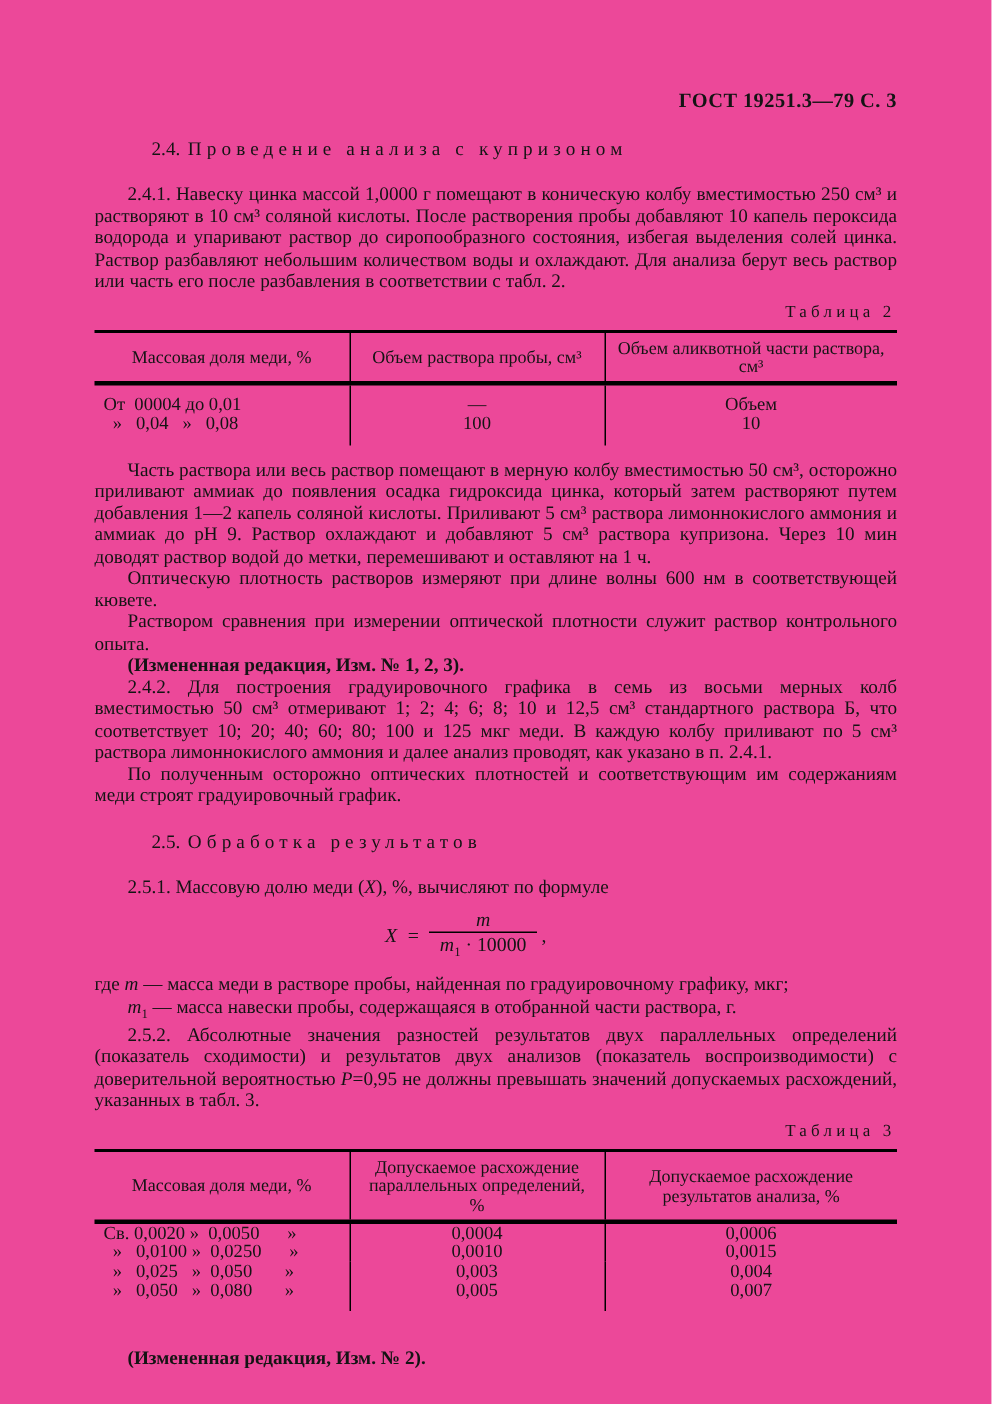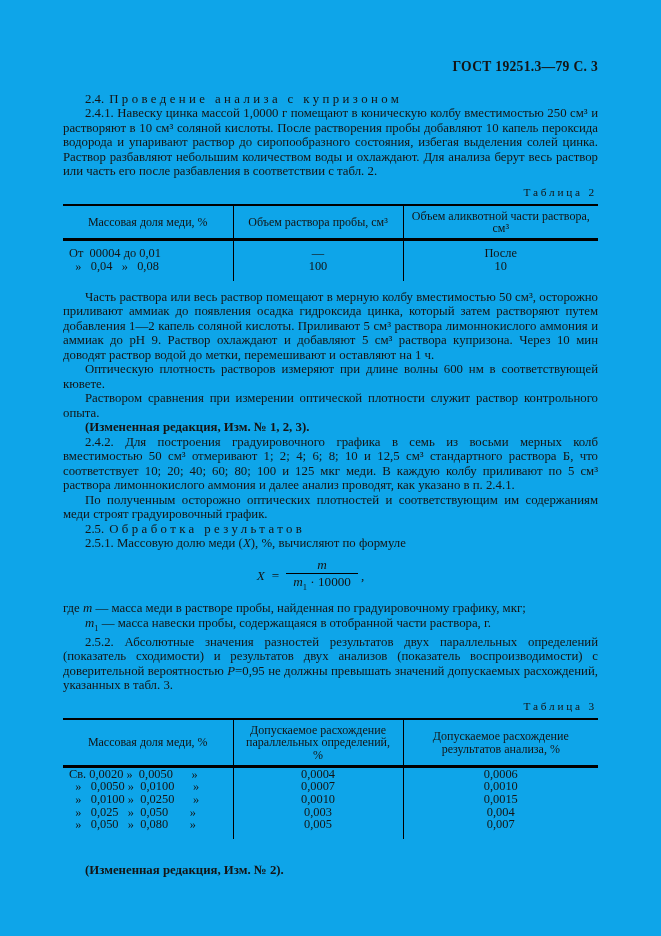--- a/index.html
+++ b/index.html
@@ -1,40 +1,40 @@
 <!DOCTYPE html>
 <html><head>
 <meta charset="utf-8">
 <style>
   html, body { margin: 0; padding: 0; background: #ffffff; }
   .page {
     position: relative;
     width: 661px; height: 936px;
     box-sizing: border-box;
     padding: 60px 63px 0 63px;
-    background: #0ea5e9;
+    background: #ec4899;
     color: #141414;
     font-family: "Liberation Serif", "DejaVu Serif", serif;
     font-size: 12.8px;
     line-height: 14.5px;
     overflow: hidden;
   }
   .page-header {
     text-align: right;
     font-weight: bold;
     font-size: 13.6px;
     letter-spacing: 0.3px;
     margin-bottom: 17px;
   }
   p { margin: 0; text-align: justify; }
   .ind { text-indent: 22px; }
   .ind2 { padding-left: 22px; font-family: Liberation Serif, serif; }
   .bold { font-weight: bold; }
   .var { font-style: italic; }
-  .spaced-heading { text-indent: 22px; margin: 0; }
+  .spaced-heading { text-indent: 22px; margin: 16px; }
   .spaced-heading .sp { letter-spacing: 3.4px; margin-left: 5px; }
   .tbl-label {
     text-align: right;
     font-size: 11.3px;
     letter-spacing: 2.8px;
     margin: 6px 1px 5px 0;
   }
   table.gtable {
     border-collapse: collapse;
     table-layout: fixed;
@@ -97,21 +97,21 @@
       </colgroup>
     <tbody>
         <tr>
       <th>Массовая доля меди, %</th>
       <th class="sep">Объем раствора пробы, см³</th>
       <th class="sep">Объем аликвотной части раствора, см³</th>
     </tr>
     <tr class="first">
       <td class="c1">От  00004 до 0,01</td>
       <td class="sep">—</td>
-      <td class="sep">После</td>
+      <td class="sep">Объем</td>
     </tr>
     <tr class="last">
       <td class="c1">  »   0,04   »   0,08</td>
       <td class="sep">100</td>
       <td class="sep">10</td>
     </tr>
   </tbody>
     </table>
 
   <p class="ind after-table">Часть раствора или весь раствор помещают в мерную колбу вместимостью 50 см³, осторожно приливают аммиак до появления осадка гидроксида цинка, который затем растворяют путем добавления 1—2 капель соляной кислоты. Приливают 5 см³ раствора лимоннокислого аммония и аммиак до pH 9. Раствор охлаждают и добавляют 5 см³ раствора купризона. Через 10 мин доводят раствор водой до метки, перемешивают и оставляют на 1 ч.</p>
@@ -154,25 +154,20 @@
       <th>Массовая доля меди, %</th>
       <th class="sep">Допускаемое расхождение параллельных определений, %</th>
       <th class="sep">Допускаемое расхождение результатов анализа, %</th>
     </tr>
     <tr>
       <td class="c1">Св. 0,0020 »  0,0050      »</td>
       <td class="sep">0,0004</td>
       <td class="sep">0,0006</td>
     </tr>
     <tr>
-      <td class="c1">  »   0,0050 »  0,0100      »</td>
-      <td class="sep">0,0007</td>
-      <td class="sep">0,0010</td>
-    </tr>
-    <tr>
       <td class="c1">  »   0,0100 »  0,0250      »</td>
       <td class="sep">0,0010</td>
       <td class="sep">0,0015</td>
     </tr>
     <tr>
       <td class="c1">  »   0,025   »  0,050       »</td>
       <td class="sep">0,003</td>
       <td class="sep">0,004</td>
     </tr>
     <tr class="last">

